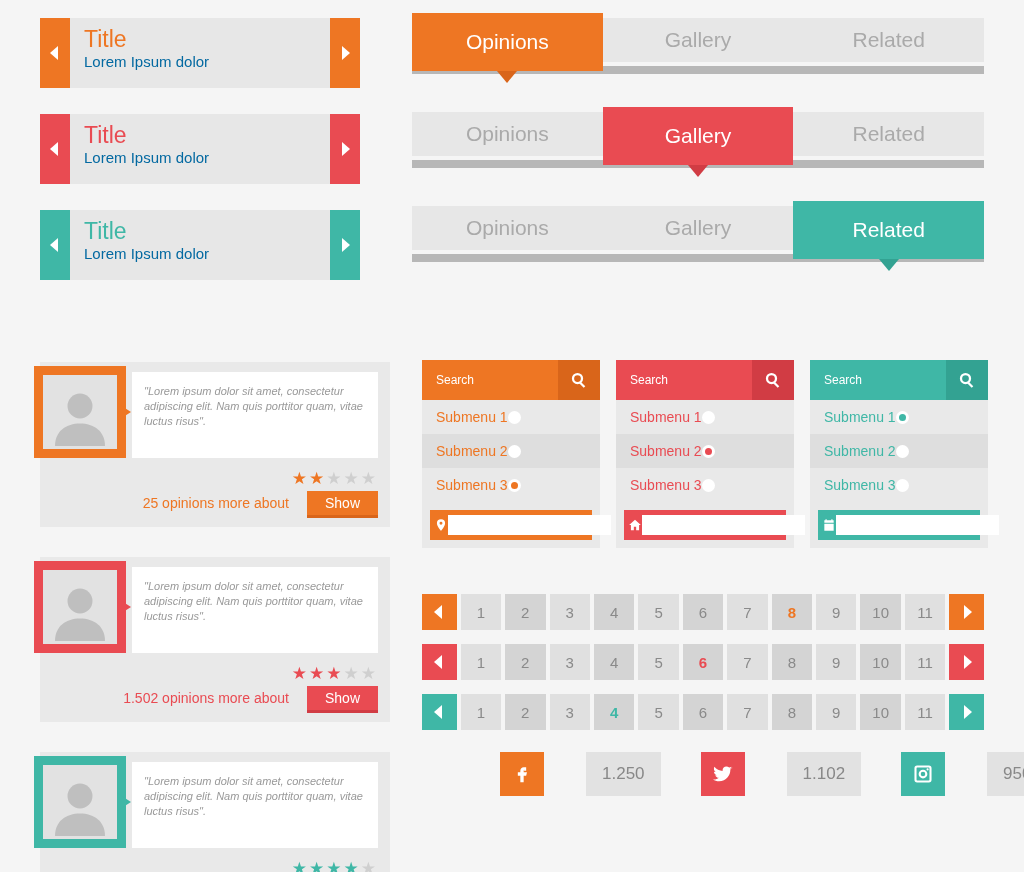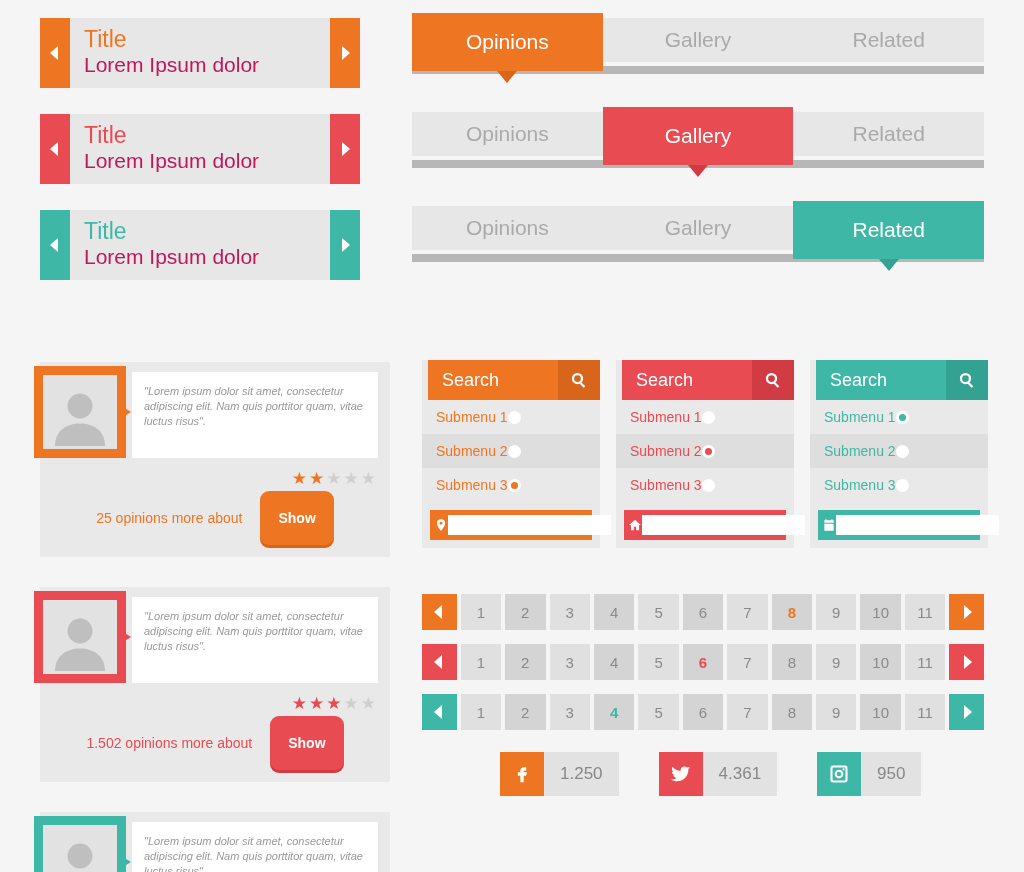--- a/index.html
+++ b/index.html
@@ -8,21 +8,21 @@
   .red    { --accent:#e94b52; --accent-dark:#d13c44; }
   .teal   { --accent:#3fb7a6; --accent-dark:#33a292; }
 
   
   .sliders { position:absolute; top:18px; left:40px; width:320px; }
   .slider  { display:flex; margin-bottom:26px; height:70px; }
   .arrow   { width:30px; background:var(--accent); color:#fff; display:flex; align-items:center; justify-content:center; cursor:pointer; }
   .arrow svg{ width:10px; height:14px; fill:#fff; }
   .slider .body{ flex:1; background:#e7e7e7; padding:8px 4px 0 14px; }
   .slider .title{ color:var(--accent); font-size:23px; font-weight:300; }
-  .slider .sub  { color:#be185d; font-size:21px; font-weight:300; }
+  .slider .sub  { color:#0369a1; font-size:15px; font-weight:300; }
 
   
   .tabsets { position:absolute; top:18px; left:412px; width:572px; }
   .tabset  { position:relative; margin-bottom:30px; height:64px; }
   .tabset .row{ display:flex; height:44px; }
   .tabset .tab{ flex:1; background:#e7e7e7; color:#aaa; font-size:21px; font-weight:300; display:flex; align-items:center; justify-content:center; cursor:pointer; position:relative; }
   .tabset .tab.active{ background:var(--accent); color:#fff; height:58px; margin-top:-5px; z-index:2; }
   .tabset .tab.active::after{
     content:""; position:absolute; bottom:-12px; left:50%; margin-left:-10px;
     border-left:10px solid transparent; border-right:10px solid transparent; border-top:12px solid var(--accent-dark);
@@ -33,29 +33,29 @@
   .cards { position:absolute; top:362px; left:40px; width:350px; }
   .card  { background:#e9e9e9; margin-bottom:30px; padding:0 0 12px 0; position:relative; }
   .card .top{ display:flex; padding:10px 12px 6px 0; }
   .avatar { width:92px; height:92px; border:9px solid var(--accent); background:#e2e2e2; display:flex; align-items:flex-end; justify-content:center; margin:-6px 6px 0 -6px; position:relative; }
   .avatar::after{ content:""; position:absolute; right:-14px; top:28px; border-top:9px solid transparent; border-bottom:9px solid transparent; border-left:14px solid var(--accent); }
   .avatar svg{ width:60px; height:66px; fill:#bfbfbf; }
   .quote{ background:#fff; flex:1; font-size:11px; font-style:italic; color:#999; padding:12px; line-height:1.35; }
   .stars{ text-align:right; padding:4px 12px 2px 0; font-size:17px; letter-spacing:2px; }
   .stars .on { color:var(--accent); }
   .stars .off{ color:#cfcfcf; }
-  .card .foot{ display:flex; align-items:center; justify-content:center; padding:0 12px 0 12px;gap:18px; }
+  .card .foot{ display:flex; align-items:center; justify-content:flex-end; padding:0 12px 0 12px;gap:18px; }
   .foot .txt{ color:var(--accent); font-size:14px; font-weight:300; }
-  .foot .btn{ background:var(--accent); color:#fff; padding:19px 18px; font-size:14px; border-radius:9px; box-shadow:0 3px 0 var(--accent-dark); cursor:pointer;font-weight:bold; }
+  .foot .btn{ background:var(--accent); color:#fff; padding:4px 18px; font-size:14px; border-radius:0; box-shadow:0 3px 0 var(--accent-dark); cursor:pointer; }
 
   
   .searches{ position:absolute; top:360px; left:422px; display:flex; gap:16px; }
   .spanel{ width:178px; background:#e9e9e9; padding-bottom:8px; }
   .spanel .head{ display:flex; height:40px; }
-  .spanel .head .lbl{ flex:1; background:var(--accent); color:#fff; font-size:18px; font-weight:300; display:flex; align-items:center; padding-left:14px;margin-left:6px; }
+  .spanel .head .lbl{ flex:1; background:var(--accent); color:#fff; font-size:12px; font-weight:300; display:flex; align-items:center; padding-left:14px; }
   .spanel .head .ico{ width:42px; background:var(--accent-dark); display:flex; align-items:center; justify-content:center; }
   .spanel .head .ico svg{ width:18px; height:18px; fill:#fff; }
   .spanel .item{ display:flex; align-items:center; justify-content:flex-start; height:34px; padding:0 14px; font-size:14px; color:var(--accent); cursor:pointer; }
   .spanel .item:nth-child(odd){ background:#dedede; }
   .dot{ width:13px; height:13px; border-radius:50%; background:#fff; }
   .dot.sel{ background:#fff; position:relative; }
   .dot.sel::after{ content:""; position:absolute; inset:3px; border-radius:50%; background:var(--accent); }
   .spanel .sbar{ margin:8px 8px 0 8px; height:30px; border:5px solid var(--accent); display:flex; }
   .spanel .sbar .sico{ width:26px; background:var(--accent); display:flex; align-items:center; justify-content:center; margin:-1px 0 -1px -1px;}
   .spanel .sbar .sico svg{ width:14px; height:14px; fill:#fff; }
@@ -68,21 +68,21 @@
   .pg.alt{ background:#d4d4d4; }
   .pg.cur{ color:var(--accent); font-weight:600; }
   .pgbtn{ width:36px; height:36px; background:var(--accent); display:flex; align-items:center; justify-content:center; cursor:pointer; }
   .pgbtn svg{ width:10px; height:14px; fill:#fff; }
 
   
   .socials{ position:absolute; top:752px; left:500px; display:flex; gap:40px; }
   .sc{ display:flex; height:44px; }
   .sc .ic{ width:44px; background:var(--accent); display:flex; align-items:center; justify-content:center; }
   .sc .ic svg{ width:20px; height:20px; fill:#fff; }
-  .sc .val{ background:#e2e2e2; color:#888; font-size:17px; padding:0 16px; display:flex; align-items:center; }
+  .sc .val{ background:#e2e2e2; color:#888; font-size:17px; padding:0 16px; display:flex; align-items:center;margin-left:42px; }
 </style>
 </head>
 <body>
 
 <div class="sliders">
   <div class="slider orange">
     <div class="arrow">
         <svg viewBox="0 0 10 14">
           <path d="M8 0 0 7l8 7z"></path>
         </svg>
@@ -382,21 +382,21 @@
         </svg>
       </div>
       <div class="val">1.250</div>
     </div>
     <div class="sc red">
       <div class="ic">
         <svg viewBox="0 0 24 24">
           <path d="M23 5c-.8.4-1.7.6-2.6.8.9-.6 1.6-1.5 2-2.6-.9.5-1.9.9-3 1.1C18.5 3.5 17.3 3 16 3c-2.5 0-4.5 2-4.5 4.5 0 .4 0 .7.1 1C7.7 8.3 4.1 6.4 1.7 3.4c-.4.7-.6 1.5-.6 2.3 0 1.6.8 3 2 3.8-.7 0-1.4-.2-2-.6v.1c0 2.2 1.6 4 3.6 4.4-.4.1-.8.2-1.2.2-.3 0-.6 0-.8-.1.6 1.8 2.3 3.1 4.3 3.1C5.4 18 3.4 18.7 1.2 18.7H0C2.1 20 4.6 20.8 7.3 20.8 16 20.8 20.8 13.6 20.8 7.3v-.6c.9-.6 1.7-1.5 2.2-2.4z"></path>
         </svg>
       </div>
-      <div class="val">4.361</div>
+      <div class="val">1.102</div>
     </div>
     <div class="sc teal">
       <div class="ic">
         <svg viewBox="0 0 24 24">
           <rect x="3" y="3" width="18" height="18" rx="2" fill="none" stroke="#fff" stroke-width="2.5"></rect>
           <circle cx="12" cy="12" r="4" fill="none" stroke="#fff" stroke-width="2.5"></circle>
           <circle cx="17.5" cy="6.5" r="1.3"></circle>
         </svg>
       </div>
       <div class="val">950</div>

